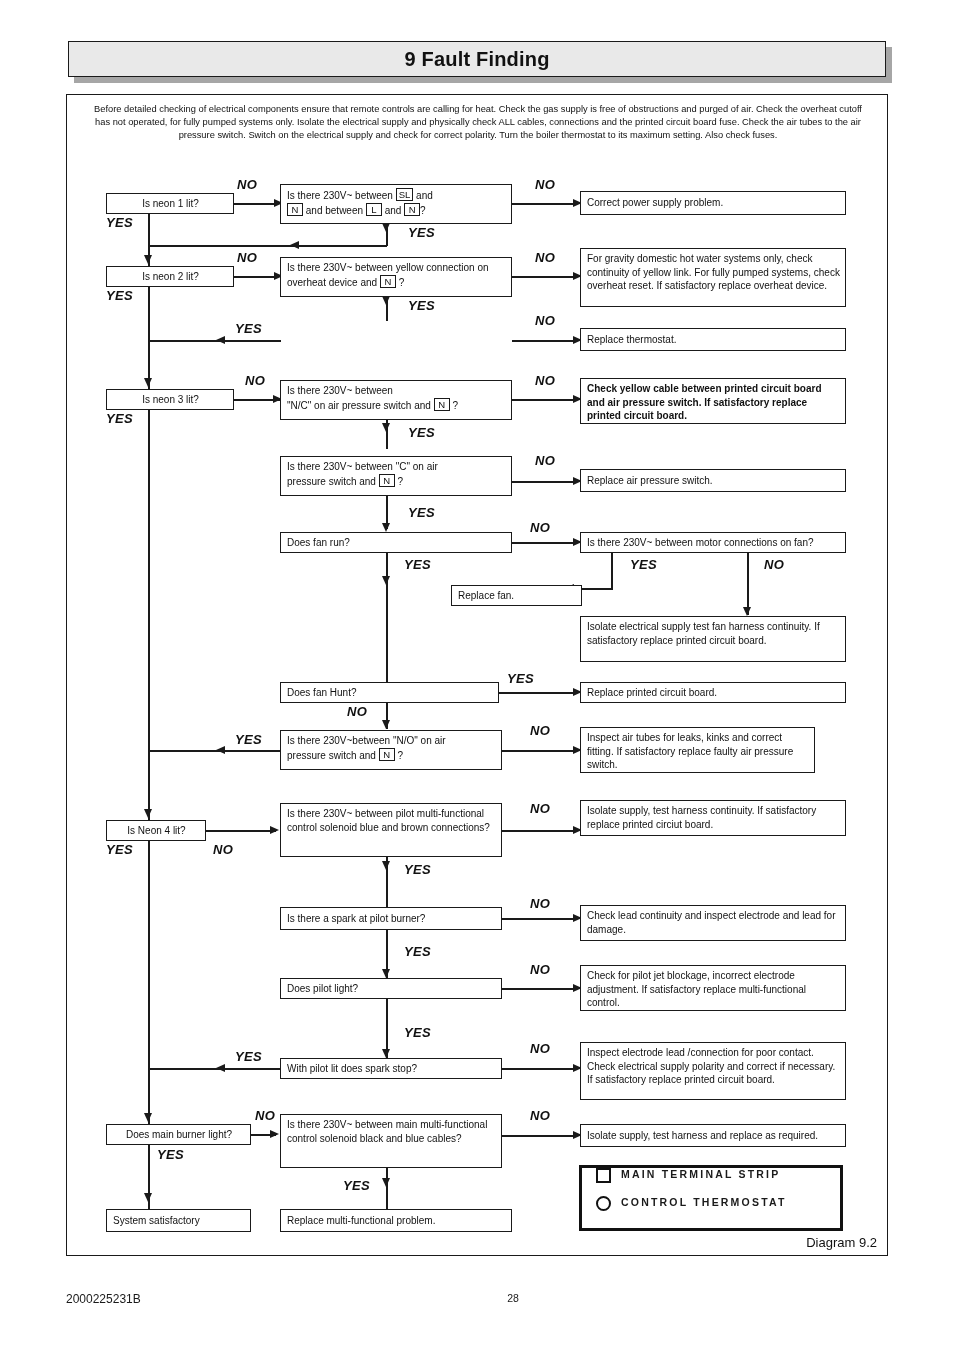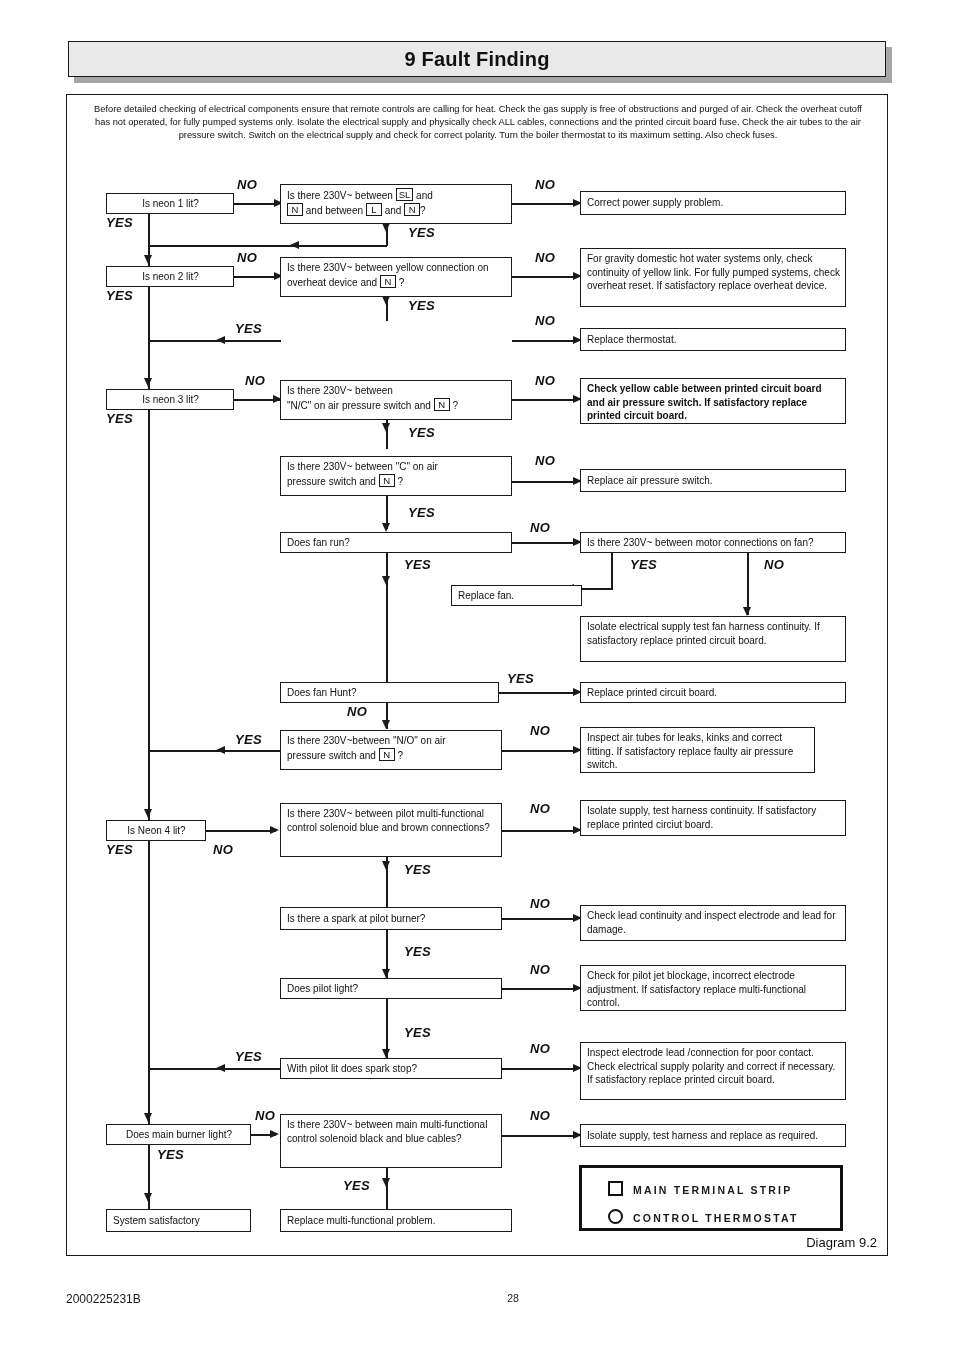--- a/index.html
+++ b/index.html
@@ -47,21 +47,21 @@
 
   
   .ar{position:absolute;width:0;height:0;}
   .ar-r{border-top:4.5px solid transparent;border-bottom:4.5px solid transparent;border-left:9px solid #1a1a1a;}
   .ar-l{border-top:4.5px solid transparent;border-bottom:4.5px solid transparent;border-right:9px solid #1a1a1a;}
   .ar-d{border-left:4.5px solid transparent;border-right:4.5px solid transparent;border-top:9px solid #1a1a1a;}
 
   
   #legend{position:absolute;left:512px;top:1070px;width:264px;height:66px;
           border:3px solid #111;background:#fff;box-sizing:border-box;}
-  .leg-row{display:flex;align-items:flex-end;height:28px;margin-left:26px;}
+  .leg-row{display:flex;align-items:flex-start;height:28px;margin-left:14px;}
   .leg-sq{width:15px;height:15px;border:2px solid #111;box-sizing:border-box;}
   .leg-ci{width:15px;height:15px;border:2px solid #111;border-radius:50%;box-sizing:border-box;}
   .leg-tx{margin-left:10px;font-size:10.5px;font-weight:bold;letter-spacing:2.2px;}
 
   #diagram-caption{position:absolute;right:10px;bottom:5px;font-size:13px;color:#111;}
 
   
   #foot-code{position:absolute;left:66px;top:1292px;font-size:12px;}
   #foot-page{position:absolute;left:0;top:1292px;width:954px;text-align:center;font-size:10.5px;padding-left:36px;}
 </style>

